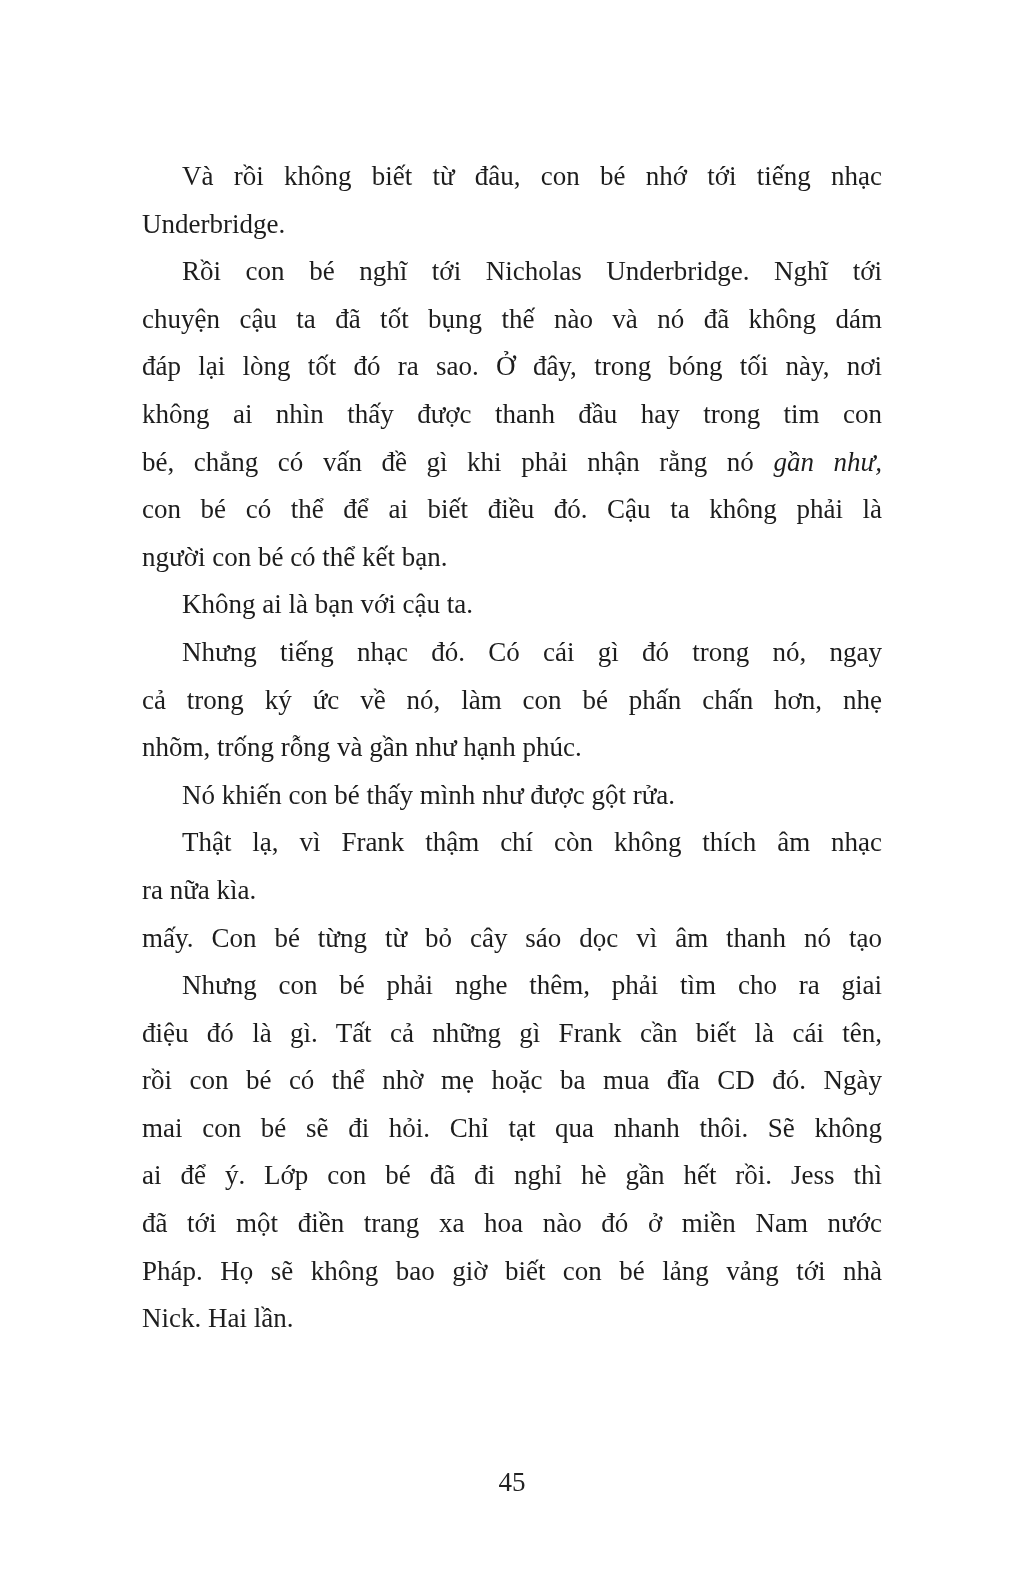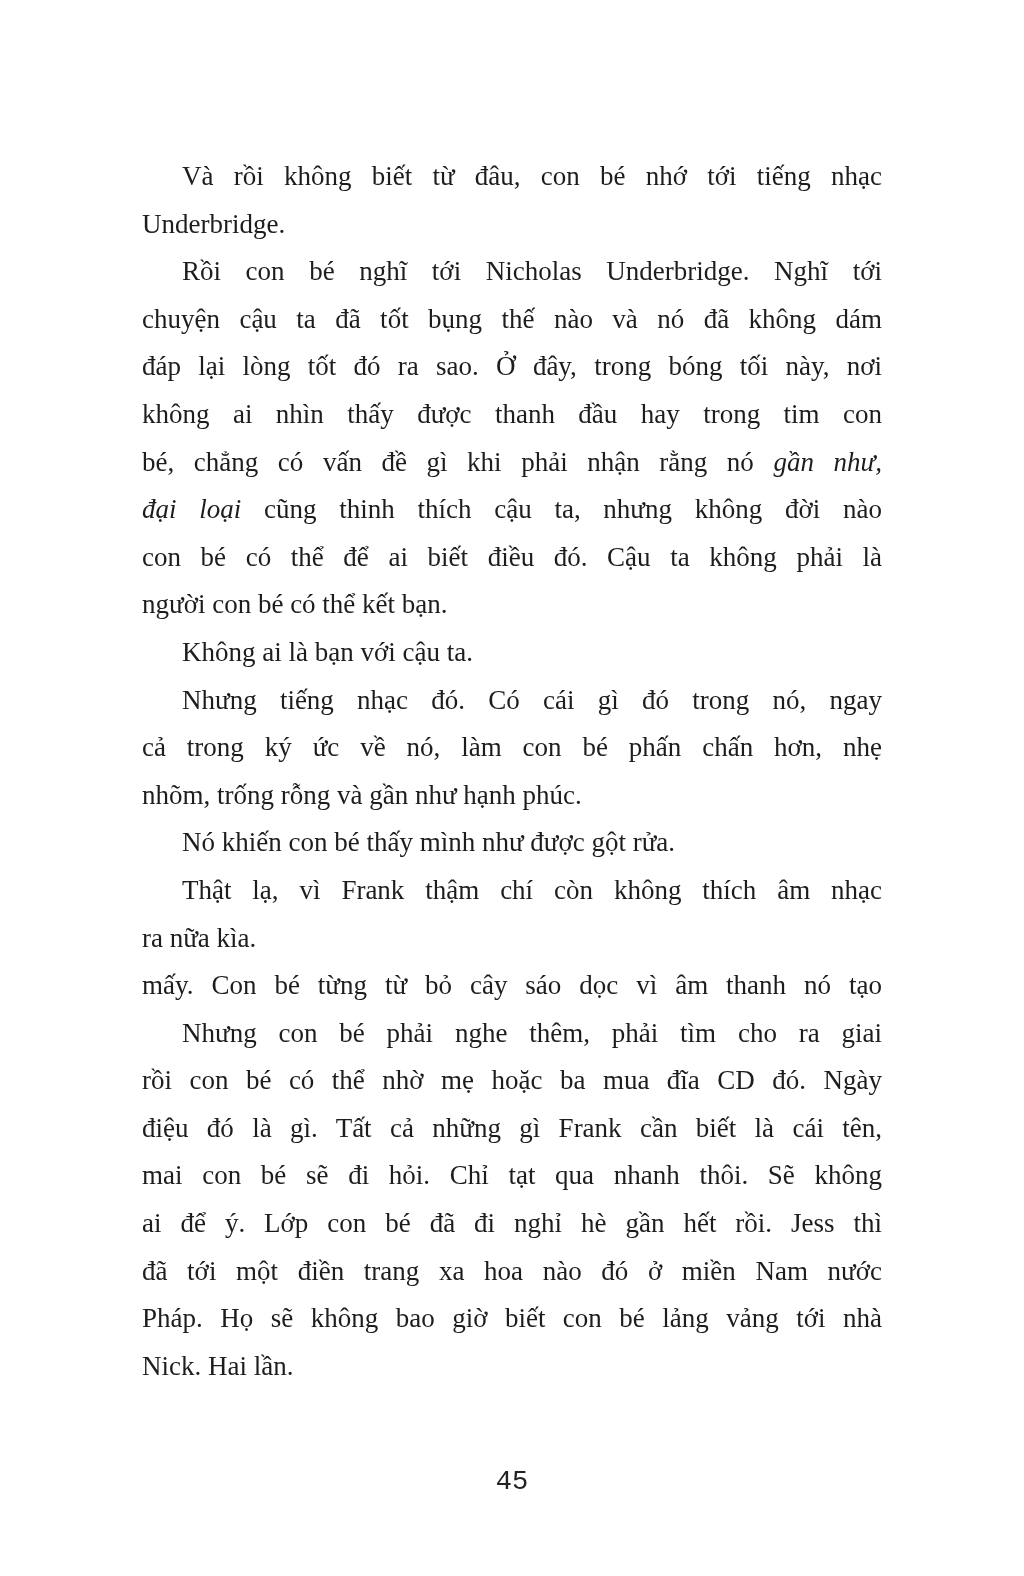--- a/index.html
+++ b/index.html
@@ -37,39 +37,37 @@
   .italic { font-style: italic; }
   .page-number {
     position: absolute;
     top: 1462px;
     left: 0;
     width: 100%;
     text-align: center;
     font-size: 27px;
     line-height: 40px;
     color: #222222;
-    font-family: Liberation Mono, monospace;
   }
 </style>
 </head>
 <body>
 
 <div class="page">
   <main class="text-block">
       <div class="paragraph">
         <div class="line first"><span>Và rồi không biết từ đâu, con bé nhớ tới tiếng nhạc</span></div>
         <div class="line last"><span>Underbridge.</span></div>
       </div>
       <div class="paragraph">
         <div class="line first"><span>Rồi con bé nghĩ tới Nicholas Underbridge. Nghĩ tới</span></div>
         <div class="line"><span>chuyện cậu ta đã tốt bụng thế nào và nó đã không dám</span></div>
         <div class="line"><span>đáp lại lòng tốt đó ra sao. Ở đây, trong bóng tối này, nơi</span></div>
         <div class="line"><span>không ai nhìn thấy được thanh đầu hay trong tim con</span></div>
         <div class="line"><span>bé, chẳng có vấn đề gì khi phải nhận rằng nó </span><span class="italic">gần như,</span></div>
-        <div class="line"><span class="italic">đại loại</span><span> cũng thinh thích cậu ta, nhưng không đời nào</span></div>
         <div class="line"><span>con bé có thể để ai biết điều đó. Cậu ta không phải là</span></div>
         <div class="line last"><span>người con bé có thể kết bạn.</span></div>
       </div>
       <div class="paragraph">
         <div class="line first last"><span>Không ai là bạn với cậu ta.</span></div>
       </div>
       <div class="paragraph">
         <div class="line first"><span>Nhưng tiếng nhạc đó. Có cái gì đó trong nó, ngay</span></div>
         <div class="line"><span>cả trong ký ức về nó, làm con bé phấn chấn hơn, nhẹ</span></div>
         <div class="line last"><span>nhõm, trống rỗng và gần như hạnh phúc.</span></div>
@@ -77,22 +75,22 @@
       <div class="paragraph">
         <div class="line first last"><span>Nó khiến con bé thấy mình như được gột rửa.</span></div>
       </div>
       <div class="paragraph">
         <div class="line first"><span>Thật lạ, vì Frank thậm chí còn không thích âm nhạc</span></div>
         <div class="line last"><span>ra nữa kìa.</span></div>
         <div class="line"><span>mấy. Con bé từng từ bỏ cây sáo dọc vì âm thanh nó tạo</span></div>
       </div>
       <div class="paragraph">
         <div class="line first"><span>Nhưng con bé phải nghe thêm, phải tìm cho ra giai</span></div>
+        <div class="line"><span>điệu đó là gì. Tất cả những gì Frank cần biết là cái tên,</span></div>
         <div class="line"><span>rồi con bé có thể nhờ mẹ hoặc ba mua đĩa CD đó. Ngày</span></div>
-        <div class="line"><span>điệu đó là gì. Tất cả những gì Frank cần biết là cái tên,</span></div>
         <div class="line"><span>mai con bé sẽ đi hỏi. Chỉ tạt qua nhanh thôi. Sẽ không</span></div>
         <div class="line"><span>ai để ý. Lớp con bé đã đi nghỉ hè gần hết rồi. Jess thì</span></div>
         <div class="line"><span>đã tới một điền trang xa hoa nào đó ở miền Nam nước</span></div>
         <div class="line"><span>Pháp. Họ sẽ không bao giờ biết con bé lảng vảng tới nhà</span></div>
         <div class="line last"><span>Nick. Hai lần.</span></div>
       </div>
     </main>
   <div class="page-number">45</div>
 </div>
 

